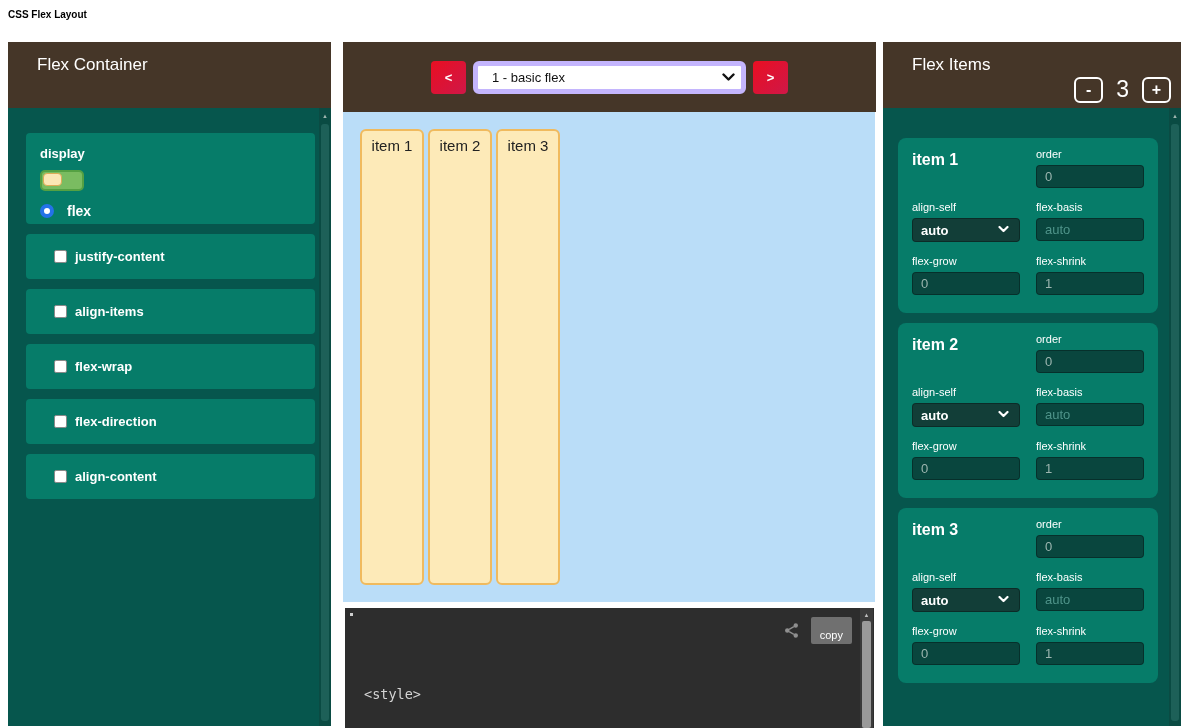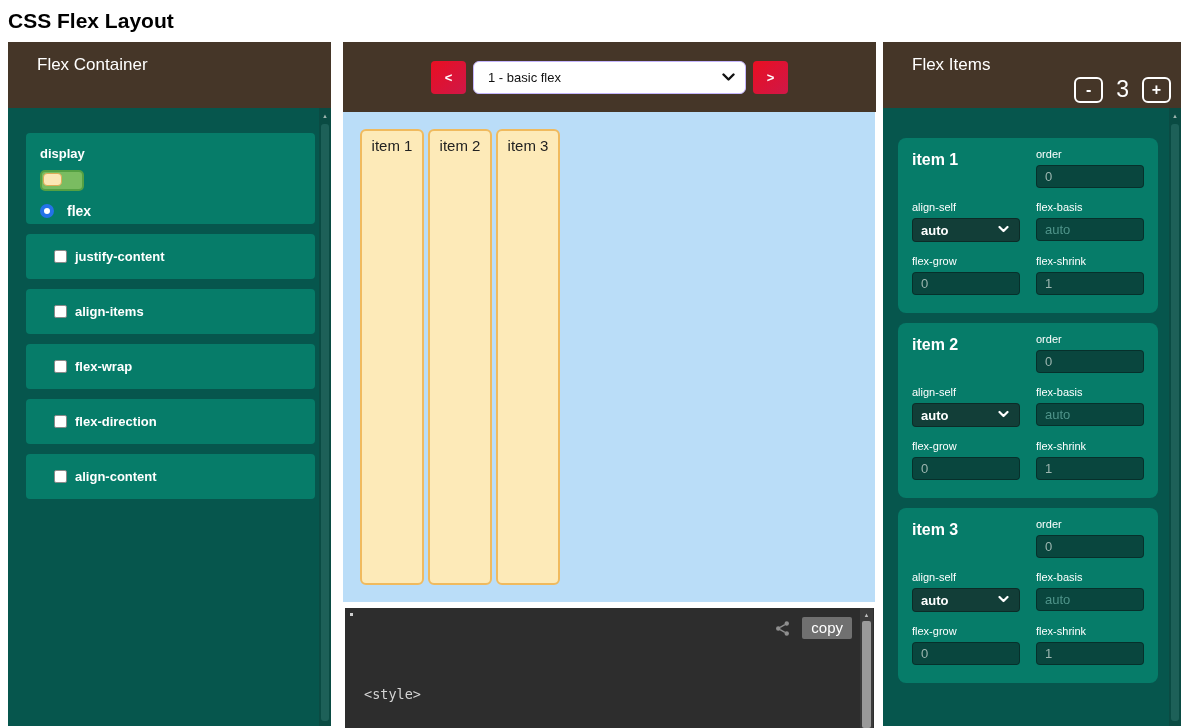--- a/index.html
+++ b/index.html
@@ -1,20 +1,20 @@
 <!DOCTYPE html>
 <html><head>
 <meta charset="utf-8">
 <style>
   * { box-sizing: border-box; margin: 0; padding: 0; }
   html, body { width: 1199px; height: 728px; }
   body { font-family: "Liberation Sans", sans-serif; background: #ffffff; }
   .page { position: relative; width: 1199px; height: 728px; overflow: hidden; background: #fff; }
 
-  .page-title { position: absolute; left: 8px; top: 9px; font-size: 21px; font-weight: bold; color: #000; }
+  .page-title { position: absolute; left: 8px; top: 9px; font-size: 10px; font-weight: bold; color: #000; }
 
   .panel { position: absolute; top: 42px; }
   .panel-left   { left: 8px;   width: 323px; height: 684px; }
   .panel-middle { left: 343px; width: 533px; height: 686px; }
   .panel-right  { left: 883px; width: 298px; height: 684px; }
 
   .panel-header { position: absolute; top: 0; left: 0; right: 0; height: 66px;
                   background: #453628; color: #fff; font-size: 17px; }
   .panel-header .hdr-title { position: absolute; left: 29px; top: 13px; }
 
@@ -41,36 +41,36 @@
                   font-size: 6px; color: #9fb5ae; line-height: 8px; cursor: pointer; }
   .scroll-thumb { position: absolute; left: 2px; right: 2px; top: 16px; bottom: 5px;
                   background: #1d6058; border-radius: 3px; cursor: pointer; }
 
   
   .panel-middle .panel-header { height: 70px; display: flex; align-items: center; justify-content: center; gap: 7px; }
   .nav-btn { width: 35px; height: 33px; border: none; border-radius: 4px; cursor: pointer;
              background: linear-gradient(135deg, #e90f22, #cf1748);
              color: #fff; font-size: 13px; font-weight: bold; font-family: inherit; }
   .select-wrap { position: relative; }
-  .preset-select { width: 273px; height: 33px; border-radius: 6px; border: 1px solid #c4b5fd;
+  .preset-select { width: 273px; height: 33px; border-radius: 6px; border: 5px solid #c4b5fd;
                    background: #fff; color: #111; font-size: 13px; padding: 0 30px 0 14px;
                    appearance: none; -webkit-appearance: none; font-family: inherit; cursor: pointer; }
   .chevron { position: absolute; right: 11px; top: 50%; transform: translateY(-50%); pointer-events: none; display: block; }
 
   .flex-preview { position: absolute; top: 70px; left: 0; width: 532px; height: 490px;
                   background: #baddf8; display: flex; align-items: stretch; padding: 15px; }
   .flex-box { flex: none; width: 64px; margin: 2px; background: #fdeab8; border: 2px solid #f0ba5e;
               border-radius: 6px; color: #222; font-size: 15px; text-align: center; padding-top: 6px; }
 
   .code-panel { position: absolute; left: 2px; top: 566px; width: 529px; height: 120px;
                 background: #2d2d2d; overflow: hidden; }
   .code-dot { position: absolute; left: 5px; top: 5px; width: 3px; height: 3px; background: #cfcfcf; }
   .code-toolbar { position: absolute; top: 9px; right: 22px; display: flex; align-items: center; gap: 11px; }
   .copy-btn { background: #707070; color: #fff; border: none; border-radius: 2px; cursor: pointer;
-              font-size: 15px; padding: 2px 9px 3px; font-family: "Liberation Sans", sans-serif; }
+              font-size: 11px; padding: 12px 9px 3px; font-family: "Liberation Sans", sans-serif; }
   .code-lines { position: absolute; left: 19px; top: 39px; font-family: "DejaVu Sans Mono", monospace;
                 font-size: 13.5px; line-height: 19px; color: #d4d4d4; white-space: pre; }
   .code-line { min-height: 19px; }
   .code-scroll { position: absolute; top: 0; right: 1px; bottom: 0; width: 13px; background: #3b3b3b; }
   .code-scroll .scroll-arrow { color: #bdbdbd; top: 3px; }
   .code-scroll .scroll-thumb { left: 2px; right: 2px; top: 13px; bottom: 0; background: #9a9a9a; border-radius: 2px; }
 
   
   .count-controls { position: absolute; right: 10px; top: 34px; display: flex; align-items: center; gap: 13px; }
   .count-btn { width: 29px; height: 26px; background: transparent; border: 2px solid #fff; border-radius: 6px;

